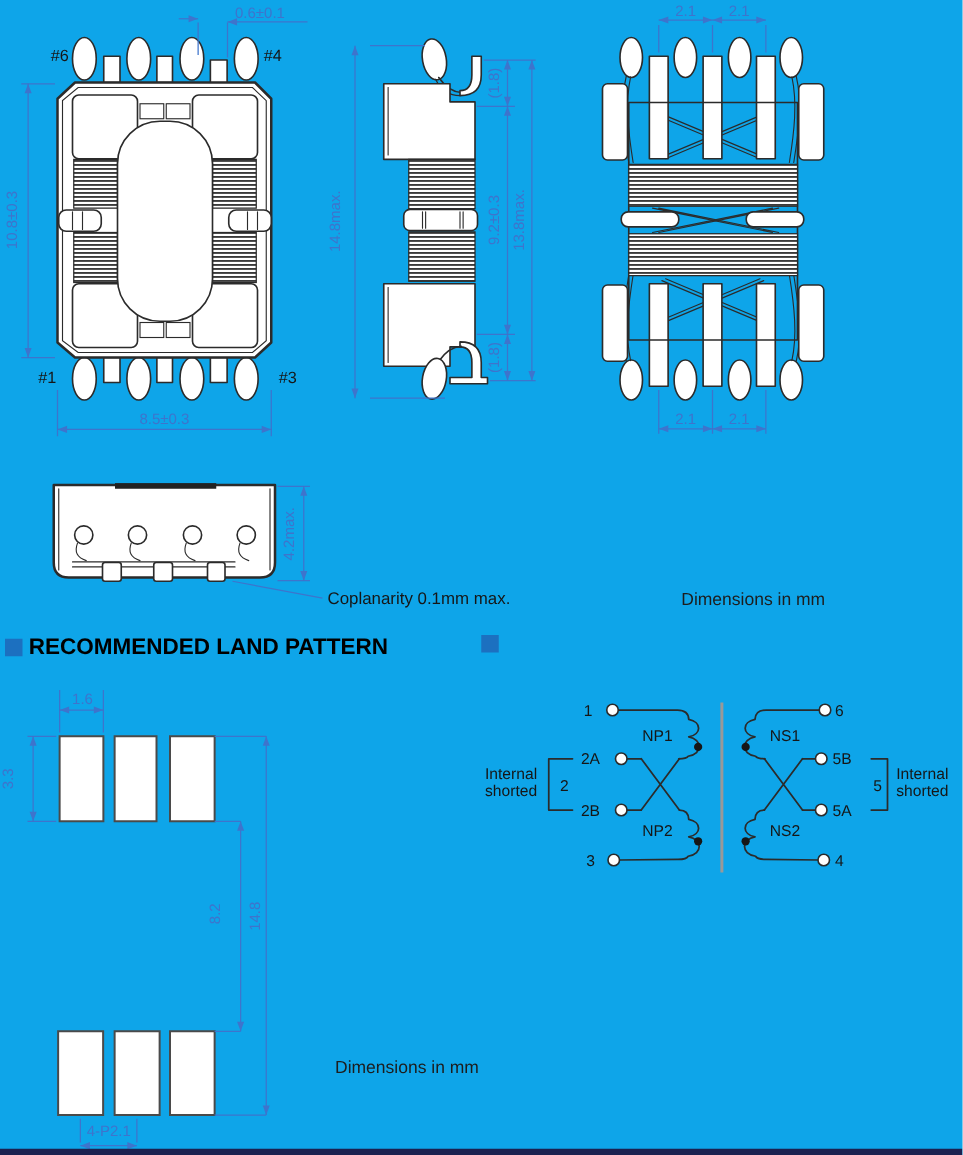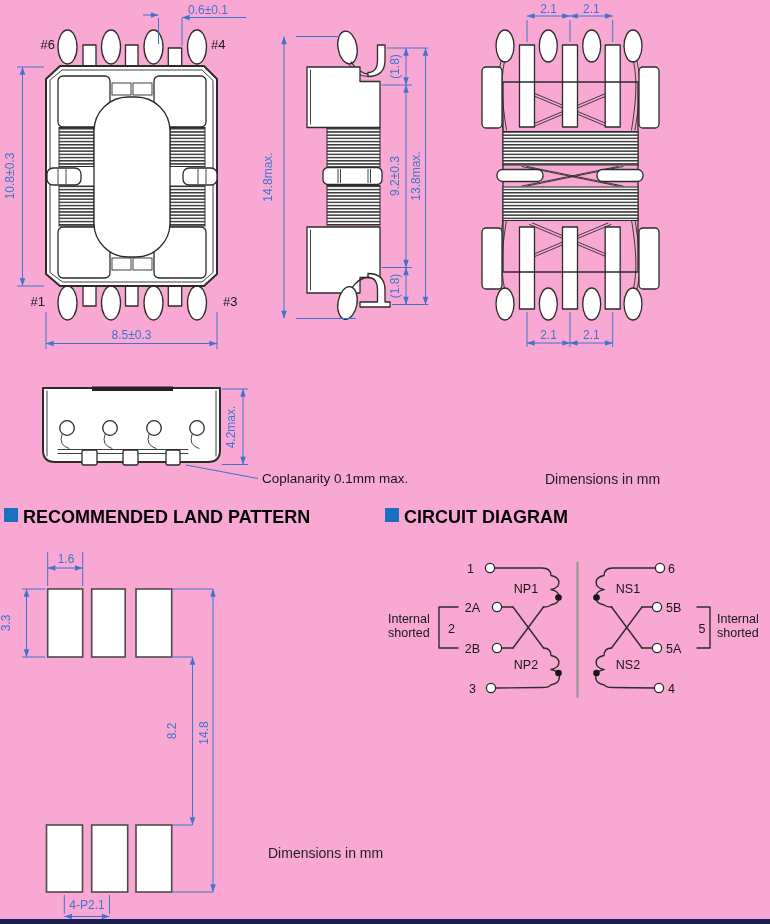--- a/index.html
+++ b/index.html
@@ -1,33 +1,33 @@
 <!DOCTYPE html>
 <html style="--dim: #3E74CC; --line: #2b2b2b; --header-square: #1C70C0; --footer-bar: #1B2150; --core: #999999;"><head>
 <meta charset="utf-8">
 <style>
   html,body{margin:0;padding:0;background:#e8e8e8}
-  .page{position:relative;width:770px;height:924px;background:#f9a8d4;
+  .page{position:relative;width:770px;height:924px;background:#0ea5e9;
         font-family:"Liberation Sans",sans-serif;overflow:hidden}
   .page svg{position:absolute;overflow:visible}
   .k  {fill:none;stroke:var(--line);stroke-width:1.3px;stroke-linecap:round;stroke-linejoin:round}
   .kt {fill:none;stroke:var(--line);stroke-width:0.9px;stroke-linecap:round}
   .wf {fill:#fff;stroke:var(--line);stroke-width:1.3px;stroke-linejoin:round}
   .wf2{fill:#fff;stroke:var(--line);stroke-width:2px;stroke-linejoin:round}
   .band{fill:url(#hstripe);stroke:var(--line);stroke-width:1px}
   .pad{fill:#fff;stroke:#4a4a4a;stroke-width:1.6px}
   .d  {fill:none;stroke:var(--dim);stroke-width:1px}
   .dt {fill:var(--dim);font-size:12px}
   .lbl{fill:#161616;font-size:13px}
   .ct {fill:#161616;font-size:12.5px}
   .dot{fill:#161616}
   .core{stroke:var(--core);stroke-width:2.4px}
   .darkband{fill:#222}
   .arrfill{fill:var(--dim)}
-  .section-header{position:absolute;display:flex;align-items:flex-start;gap:5px;
+  .section-header{position:absolute;display:flex;align-items:center;gap:5px;
         font-weight:bold;font-size:18px;color:#000;white-space:nowrap}
   .hdr-square{width:14px;height:14px;background:var(--header-square);flex:none;margin-top:1px}
   .note{position:absolute;font-size:14px;color:#1d1d1d;white-space:nowrap}
   .footer-bar{position:absolute;left:0;bottom:0;width:100%;height:5px;background:var(--footer-bar)}
 </style>
 </head>
 <body>
 
 <div class="page">
 
@@ -238,21 +238,20 @@
   </svg>
 
   <div class="note" style="left:545px;top:471px">Dimensions in mm</div>
 
   <div class="section-header" style="left:4px;top:507px">
     <span class="hdr-square"></span>
     <span>RECOMMENDED LAND PATTERN</span>
   </div>
   <div class="section-header" style="left:385px;top:507px">
     <span class="hdr-square"></span>
-    <span>CIRCUIT DIAGRAM</span>
   </div>
 
   <svg style="left:0;top:540px" width="240" height="384" viewBox="0 0 240 384">
     <g>
       <rect x="47.7" y="49" width="35" height="68" class="pad"></rect>
       <rect x="91.7" y="49" width="33.5" height="68" class="pad"></rect>
       <rect x="136" y="49" width="35.7" height="68" class="pad"></rect>
       <rect x="46.5" y="285" width="36" height="67" class="pad"></rect>
       <rect x="91.7" y="285" width="36" height="67" class="pad"></rect>
       <rect x="136" y="285" width="35.7" height="67" class="pad"></rect>

